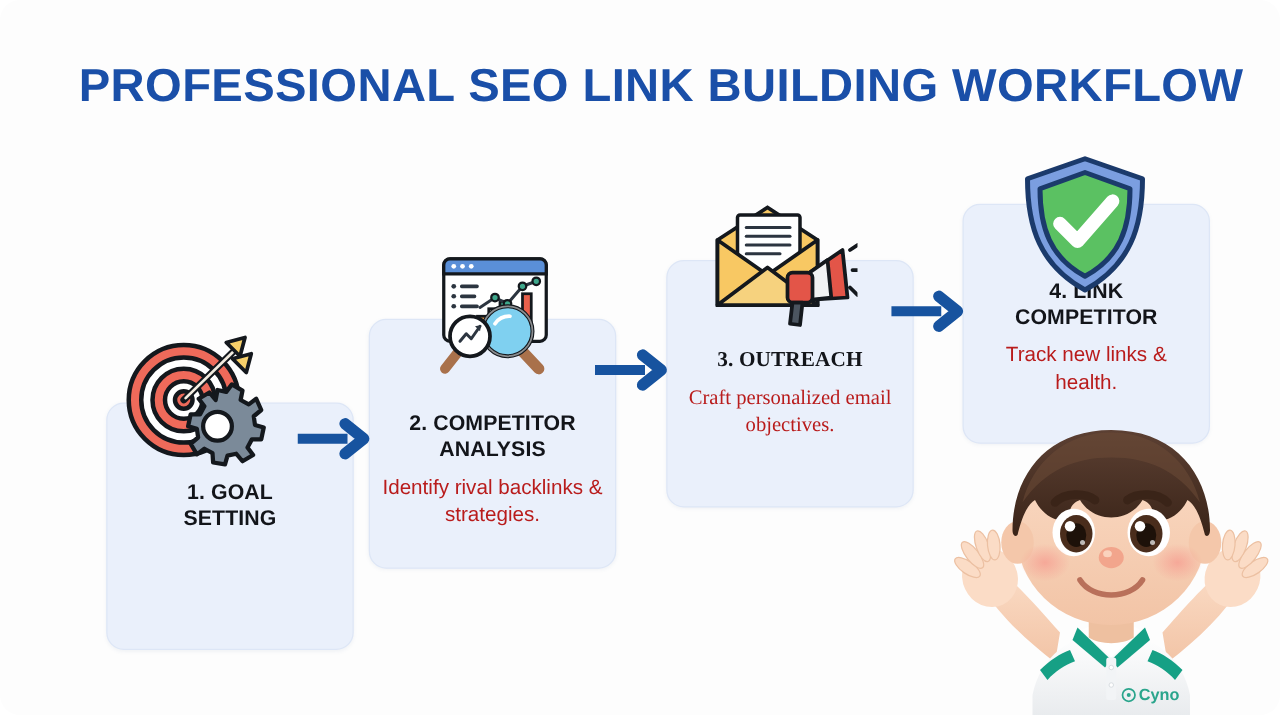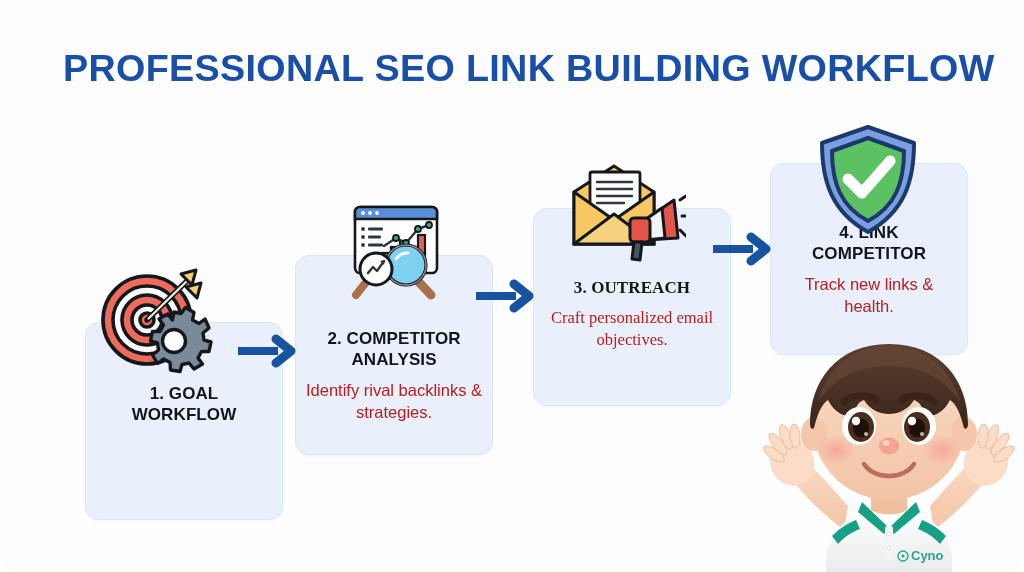--- a/index.html
+++ b/index.html
@@ -114,21 +114,21 @@
 <body>
 
 <div id="stage">
 
   <div id="title">PROFESSIONAL SEO LINK BUILDING WORKFLOW</div>
 
   <div class="card" id="card-1">
     <div class="card-text">
       <div class="card-title">
         <span>1. GOAL</span><br>
-        <span>WORKFLOW</span>
+        <span>SETTING</span>
       </div>
     </div>
   </div>
 
   <div class="card" id="card-2">
     <div class="card-text">
       <div class="card-title">
         <span>2. COMPETITOR</span><br>
         <span>ANALYSIS</span>
       </div>

